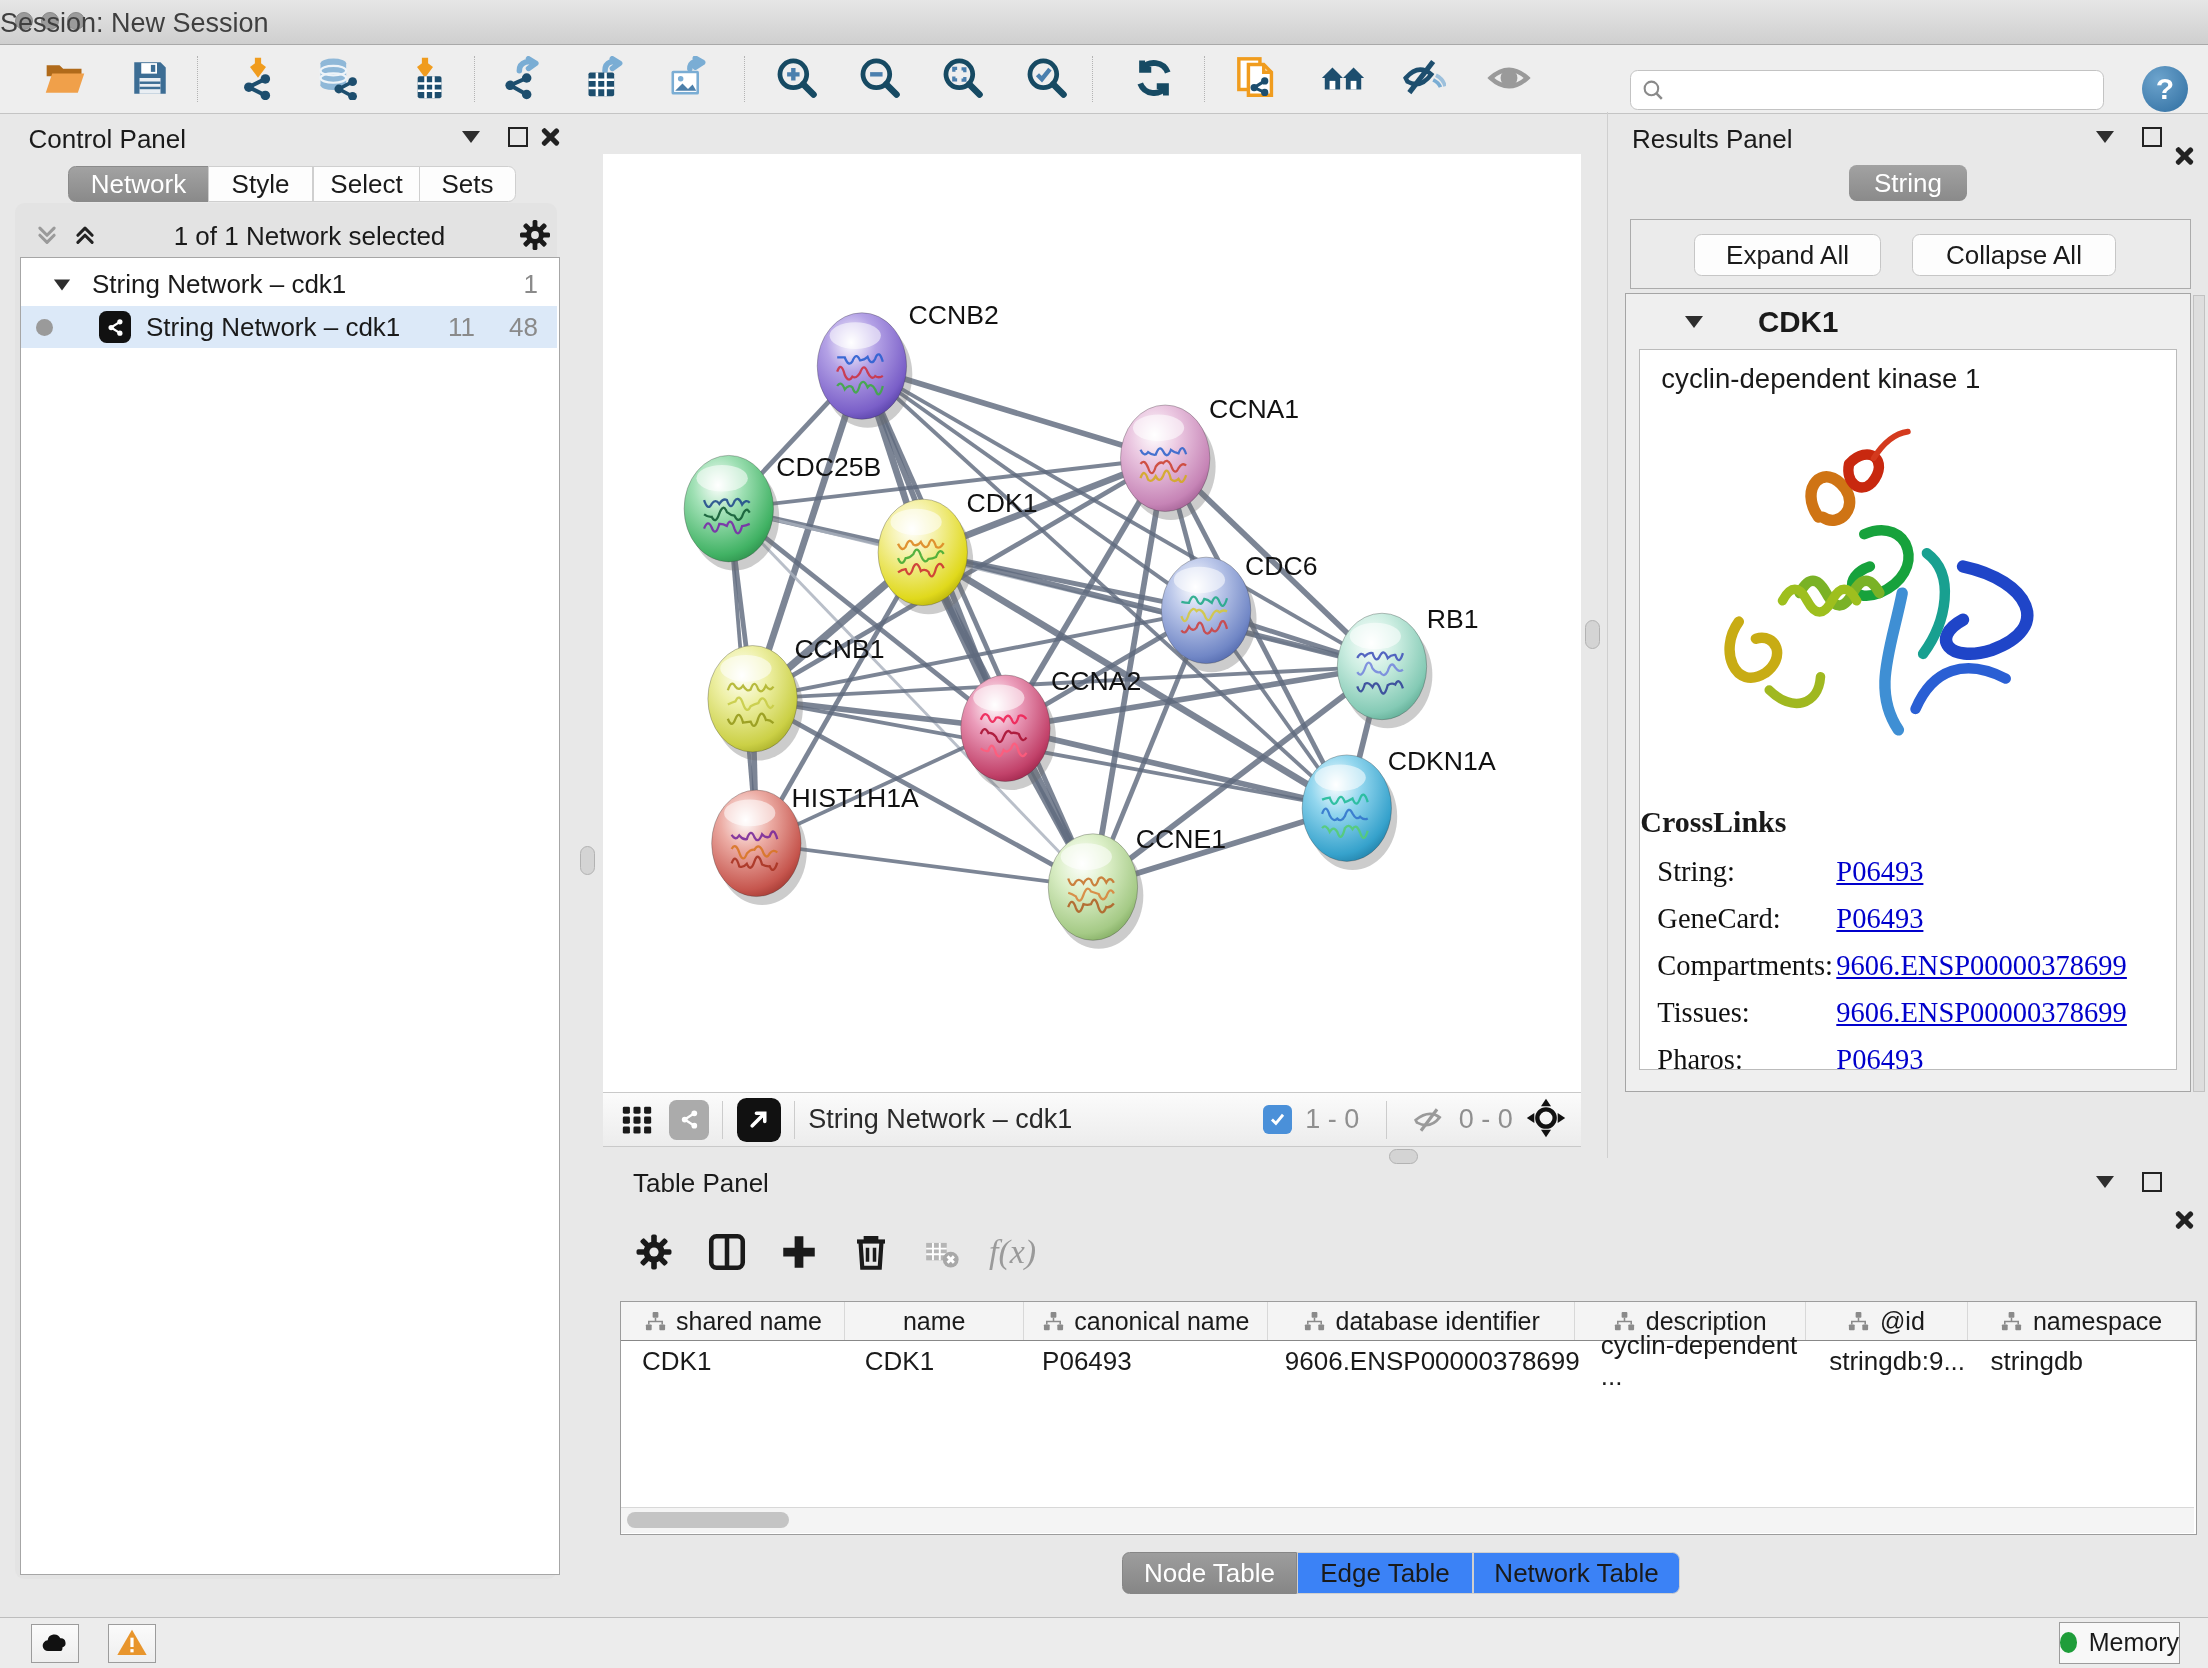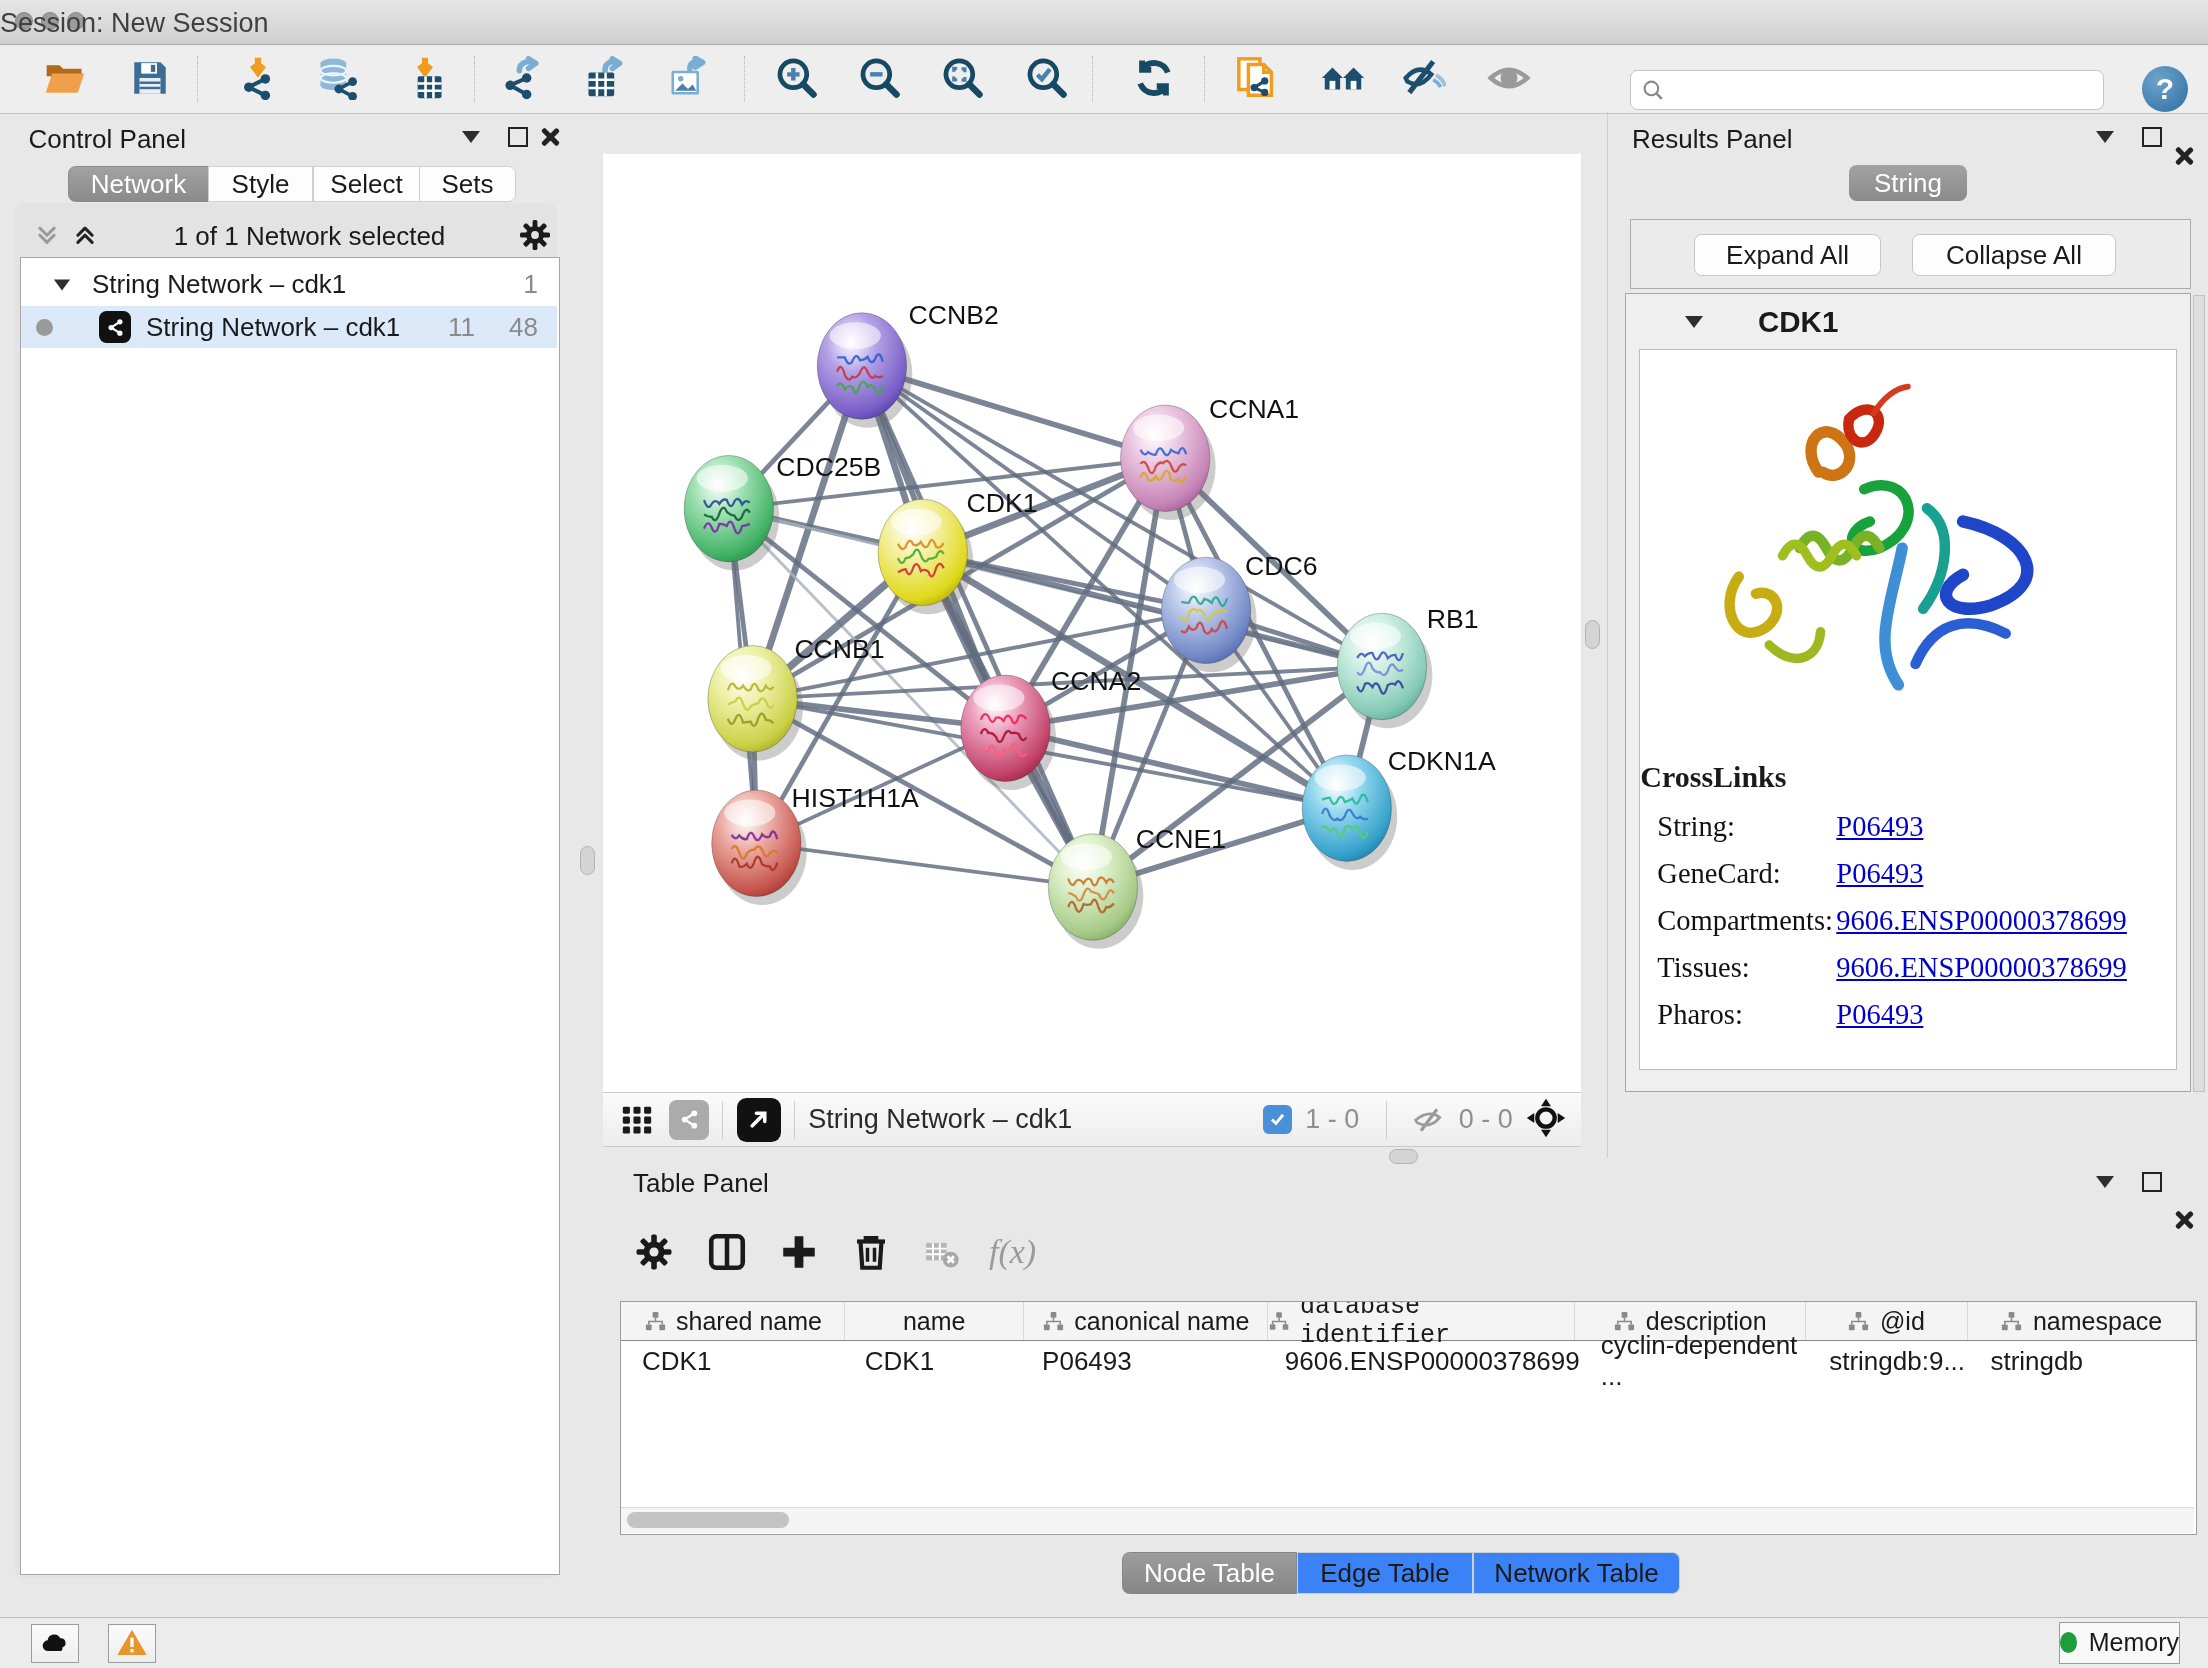--- a/index.html
+++ b/index.html
@@ -619,20 +619,21 @@
   <div class="abs" style="left:1630px;top:219px;width:561px;height:70px;background:#ebebeb;border:1.9px solid #ababab;box-sizing:border-box"></div>
   <div class="abs rp-btn" style="left:1694px;top:234px;width:185px">Expand All</div>
   <div class="abs rp-btn" style="left:1912px;top:234px;width:202px">Collapse All</div>
 
   <div class="abs" style="left:1625px;top:293px;width:566px;height:799px;background:#efefef;border:1.9px solid #a5a5a5;box-sizing:border-box">
     <div style="display:flex;align-items:center;height:55px">
       <div class="icon-tri" style="margin-left:59px"></div>
       <span style="margin-left:55px;font-size:29.5px;font-weight:bold">CDK1</span>
     </div>
     <div style="margin:0 13.3px;background:#fff;border:1px solid #bbb;height:721px;box-sizing:border-box;overflow:hidden">
+      <div style="padding:13.3px 0 0 21px;font-size:27.6px">cyclin-dependent kinase 1</div>
       <svg width="418" height="380" viewBox="0 0 440 400" style="margin:9.5px 0 0 38px">
         <g fill="none" stroke-linecap="round">
           <path d="M300,170 C370,185 395,235 330,258 C285,272 265,245 300,226" stroke="#1f45c8" stroke-width="13"></path>
           <path d="M250,320 C268,278 302,266 345,288" stroke="#2a5fd4" stroke-width="11"></path>
           <path d="M236,198 C224,258 204,300 232,342" stroke="#3f8fd4" stroke-width="12"></path>
           <path d="M262,156 C292,178 283,228 258,262" stroke="#18a090" stroke-width="11"></path>
           <path d="M196,136 C244,116 264,176 212,198 C180,210 172,180 202,170" stroke="#17a23c" stroke-width="11"></path>
           <path d="M128,198 q14,-26 28,0 q14,26 28,0 q14,-26 28,0" stroke="#7ab226" stroke-width="11"></path>
           <path d="M110,206 q13,-24 26,0 q13,24 26,0 q13,-24 26,0" stroke="#9ebf1e" stroke-width="10"></path>
           <path d="M64,228 C42,258 60,302 92,282 C114,266 104,240 82,246" stroke="#c8ac14" stroke-width="11"></path>
@@ -739,21 +740,21 @@
           <svg width="23" height="23" viewBox="0 0 24 24">
             <g fill="#8a8a8a">
               <rect x="9" y="2" width="6" height="6" rx="1"></rect>
               <rect x="2" y="15" width="6" height="6" rx="1"></rect>
               <rect x="16" y="15" width="6" height="6" rx="1"></rect>
               <path d="M12,8 v4 M5,15 v-3 h14 v3" stroke="#8a8a8a" stroke-width="1.6" fill="none"></path>
             </g>
           </svg>
           <span>canonical name</span>
         </div>
-        <div class="tp-hcell" style="width: 320px; font-family: Liberation Mono, monospace;">
+        <div class="tp-hcell" style="width: 320px;">
           <svg width="23" height="23" viewBox="0 0 24 24">
             <g fill="#8a8a8a">
               <rect x="9" y="2" width="6" height="6" rx="1"></rect>
               <rect x="2" y="15" width="6" height="6" rx="1"></rect>
               <rect x="16" y="15" width="6" height="6" rx="1"></rect>
               <path d="M12,8 v4 M5,15 v-3 h14 v3" stroke="#8a8a8a" stroke-width="1.6" fill="none"></path>
             </g>
           </svg>
           <span>database identifier</span>
         </div>

